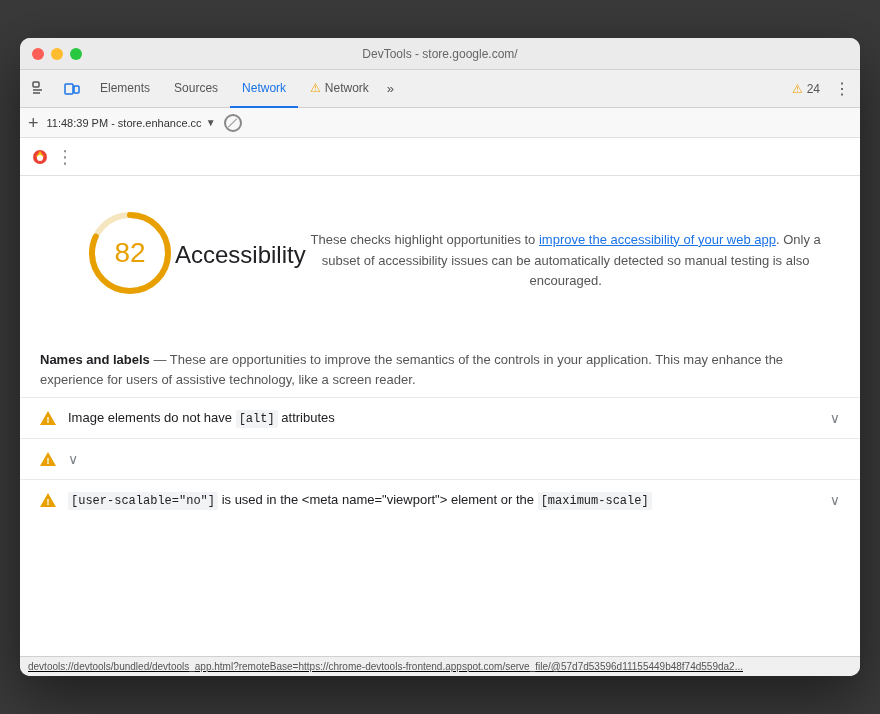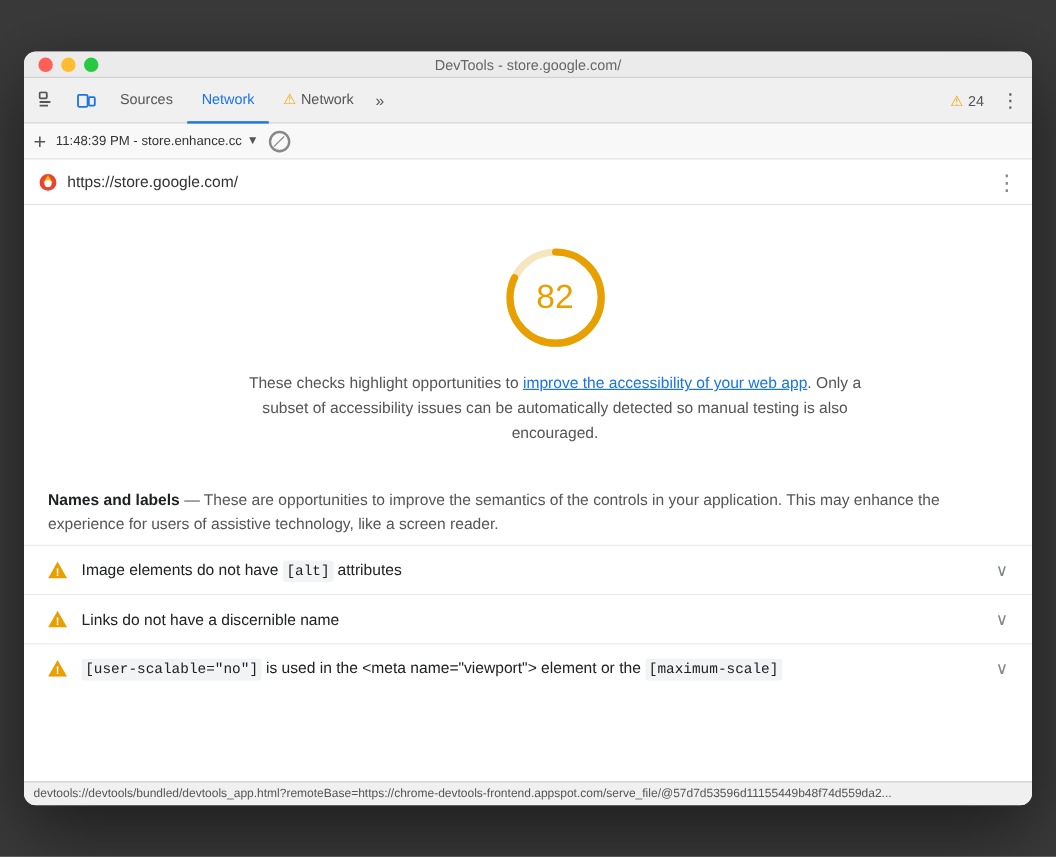--- a/index.html
+++ b/index.html
@@ -17,21 +17,21 @@
       width: 840px;
       background: #f0f0f0;
       border-radius: 10px;
       overflow: hidden;
       box-shadow: 0 20px 60px rgba(0,0,0,0.5);
     }
 
     
     .title-bar {
       background: #ebebeb;
-      height: 22px;
+      height: 32px;
       display: flex;
       align-items: center;
       padding: 0 12px;
       border-bottom: 1px solid #d0d0d0;
       position: relative;
     }
 
     .traffic-lights {
       display: flex;
       gap: 7px;
@@ -223,21 +223,21 @@
     .main-content {
       background: white;
       min-height: 480px;
       overflow-y: auto;
       padding: 0;
     }
 
     
     .score-section {
       display: flex;
-      flex-direction: column;
+      flex-direction: row;
       align-items: center;
       padding: 32px 20px 20px;
       margin-left: 45px;
     }
 
     .score-circle-container {
       position: relative;
       width: 90px;
       height: 90px;
       margin-bottom: 16px;
@@ -340,20 +340,21 @@
     }
 
     
     .bottom-bar {
       background: #f0f0f0;
       height: 20px;
       display: flex;
       align-items: center;
       padding: 0 8px;
       border-top: 1px solid #d0d0d0;
+      text-decoration: underline;
     }
 
     .bottom-bar-text {
       font-size: 10px;
       color: #555;
       white-space: nowrap;
       overflow: hidden;
       text-overflow: ellipsis;
     }
 
@@ -382,20 +383,23 @@
         <line x1="1" y1="12" x2="8" y2="12" stroke="#555" stroke-width="1.5"></line>
       </svg>
     </div>
     <div class="dt-icon-btn">
       <svg width="16" height="16" viewBox="0 0 16 16" fill="none">
         <rect x="1" y="3" width="8" height="10" rx="1" stroke="#1a73e8" stroke-width="1.5" fill="none"></rect>
         <rect x="10" y="5" width="5" height="7" rx="1" stroke="#1a73e8" stroke-width="1.5" fill="none"></rect>
       </svg>
     </div>
     <div class="dt-tab">
+      <span>Elements</span>
+    </div>
+    <div class="dt-tab">
       <span>Sources</span>
     </div>
     <div class="dt-tab active">
       <span>Network</span>
     </div>
     <div class="dt-tab">
       <span class="warning-icon">⚠</span>
       <span>Network</span>
     </div>
     <div class="dt-tab-more">
@@ -421,36 +425,36 @@
   </div>
 
   <div class="url-bar">
     <div class="url-favicon">
       <svg width="16" height="16" viewBox="0 0 16 16">
         <circle cx="8" cy="8" r="7" fill="#ea4335"></circle>
         <path d="M4 8 L8 2 L12 8 Z" fill="#fbbc04"></path>
         <circle cx="8" cy="9" r="3" fill="white"></circle>
       </svg>
     </div>
-    <div class="url-text">https://store.google.com/</div>
     <div class="url-more">⋮</div>
   </div>
 
   <div class="main-content">
 
     <div class="score-section">
       <div class="score-circle-container">
         <svg width="90" height="90" viewBox="0 0 90 90">
 
           <circle cx="45" cy="45" r="38" fill="none" stroke="#f5e6c0" stroke-width="6"></circle>
 
           <circle cx="45" cy="45" r="38" fill="none" stroke="#e8a000" stroke-width="6" stroke-dasharray="195.8 238.8" stroke-linecap="round"></circle>
         </svg>
         <div class="score-number">82</div>
       </div>
+      <div class="score-title">Accessibility</div>
       <div class="score-description">
         <span>These checks highlight opportunities to </span><a href="#">improve the accessibility of your web app</a><span>. Only a subset of accessibility issues can be automatically detected so manual testing is also encouraged.</span>
       </div>
     </div>
 
     <div class="audit-section-header">
       <span class="section-title">Names and labels</span><span> — </span><span>These are opportunities to improve the semantics of the controls in your application. This may enhance the experience for users of assistive technology, like a screen reader.</span>
     </div>
 
     <div class="audit-item">
@@ -466,23 +470,20 @@
       <div class="audit-chevron">∨</div>
     </div>
 
     <div class="audit-item">
       <div class="audit-warning-icon">
         <svg width="16" height="14" viewBox="0 0 16 14">
           <polygon points="8,0 16,14 0,14" fill="#e8a000"></polygon>
           <text x="8" y="12" text-anchor="middle" font-size="9" font-weight="bold" fill="white">!</text>
         </svg>
       </div>
-      <div class="audit-item-text">
-        Links do not have a discernible name
-      </div>
       <div class="audit-chevron">∨</div>
     </div>
 
 
     <div class="audit-item">
       <div class="audit-warning-icon">
         <svg width="16" height="14" viewBox="0 0 16 14">
           <polygon points="8,0 16,14 0,14" fill="#e8a000"></polygon>
           <text x="8" y="12" text-anchor="middle" font-size="9" font-weight="bold" fill="white">!</text>
         </svg>

